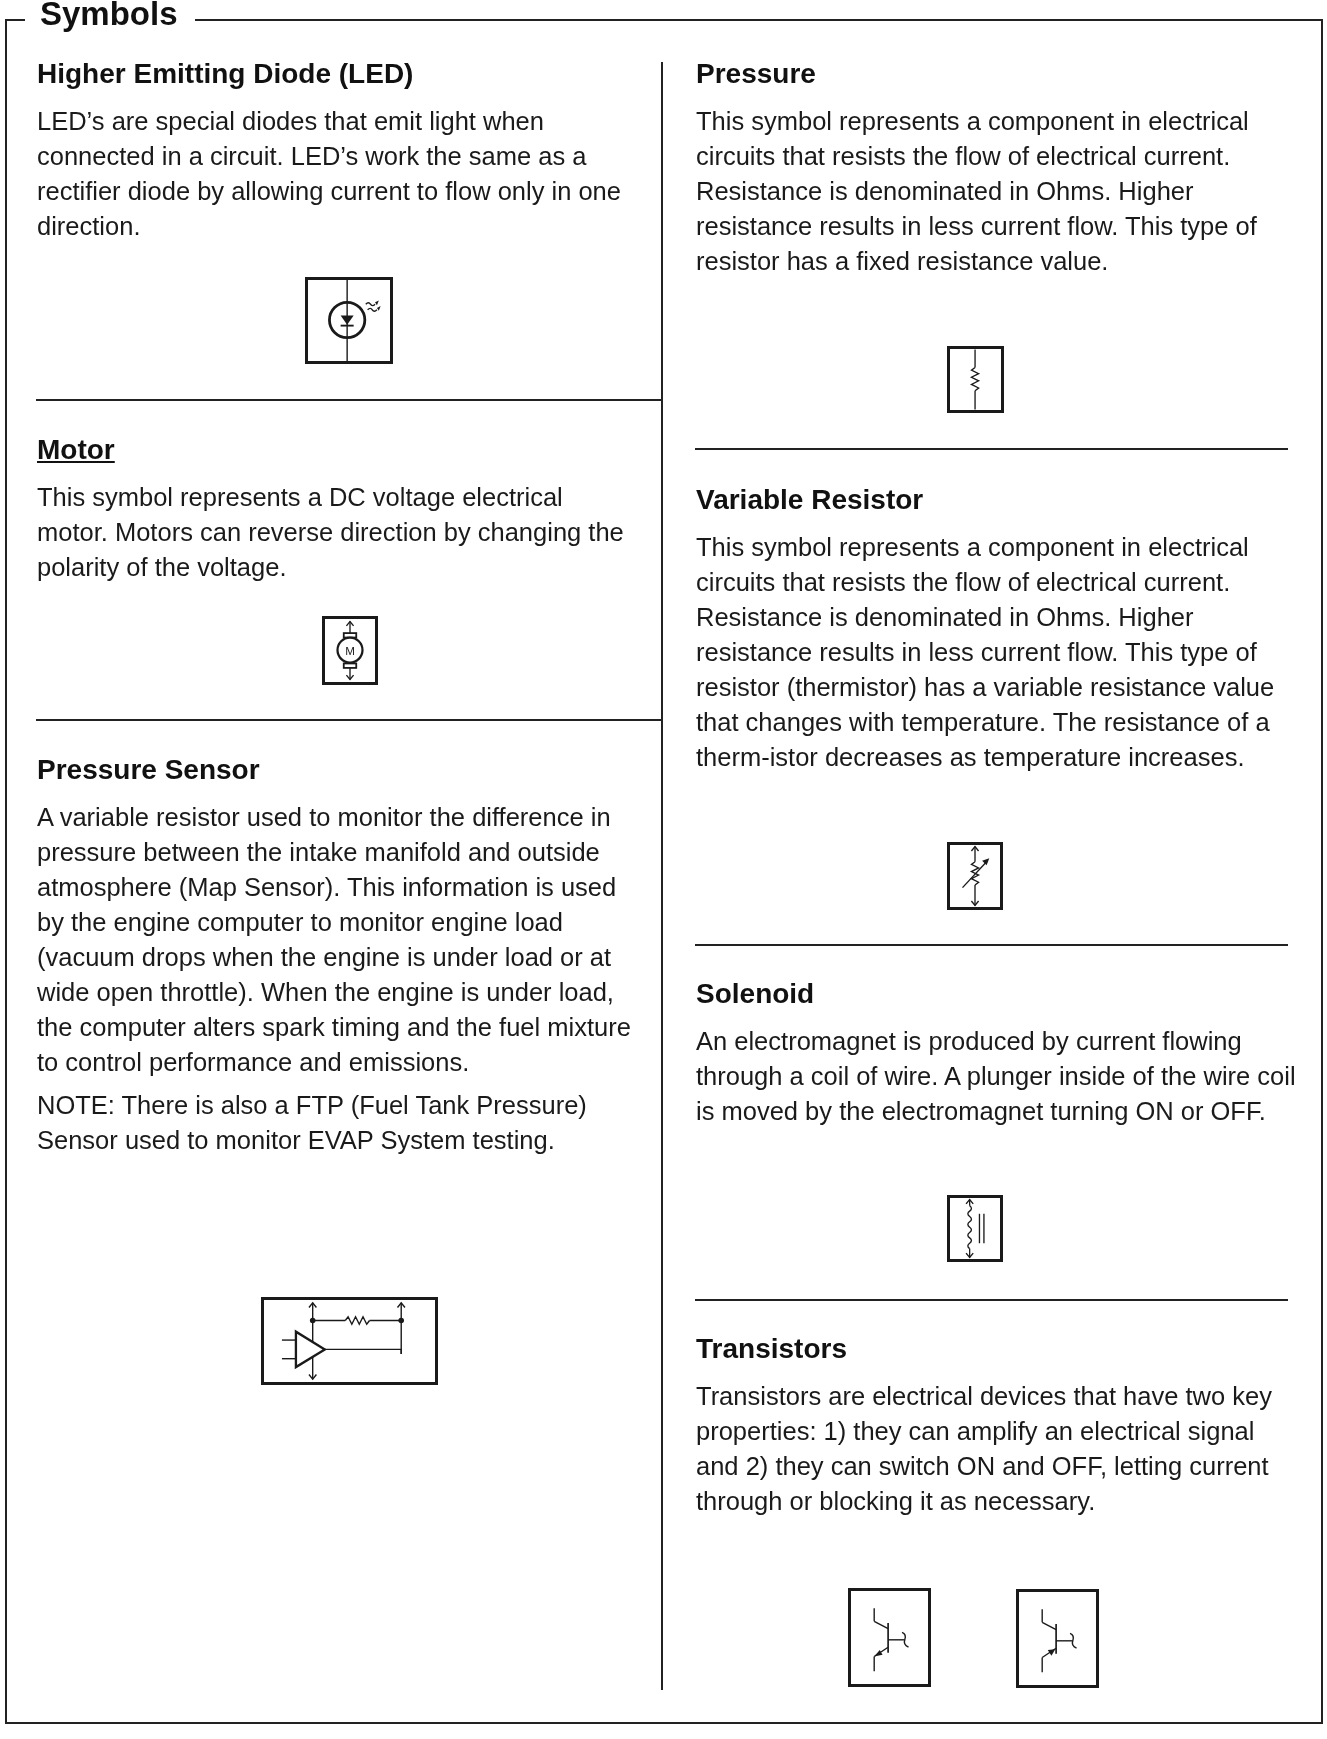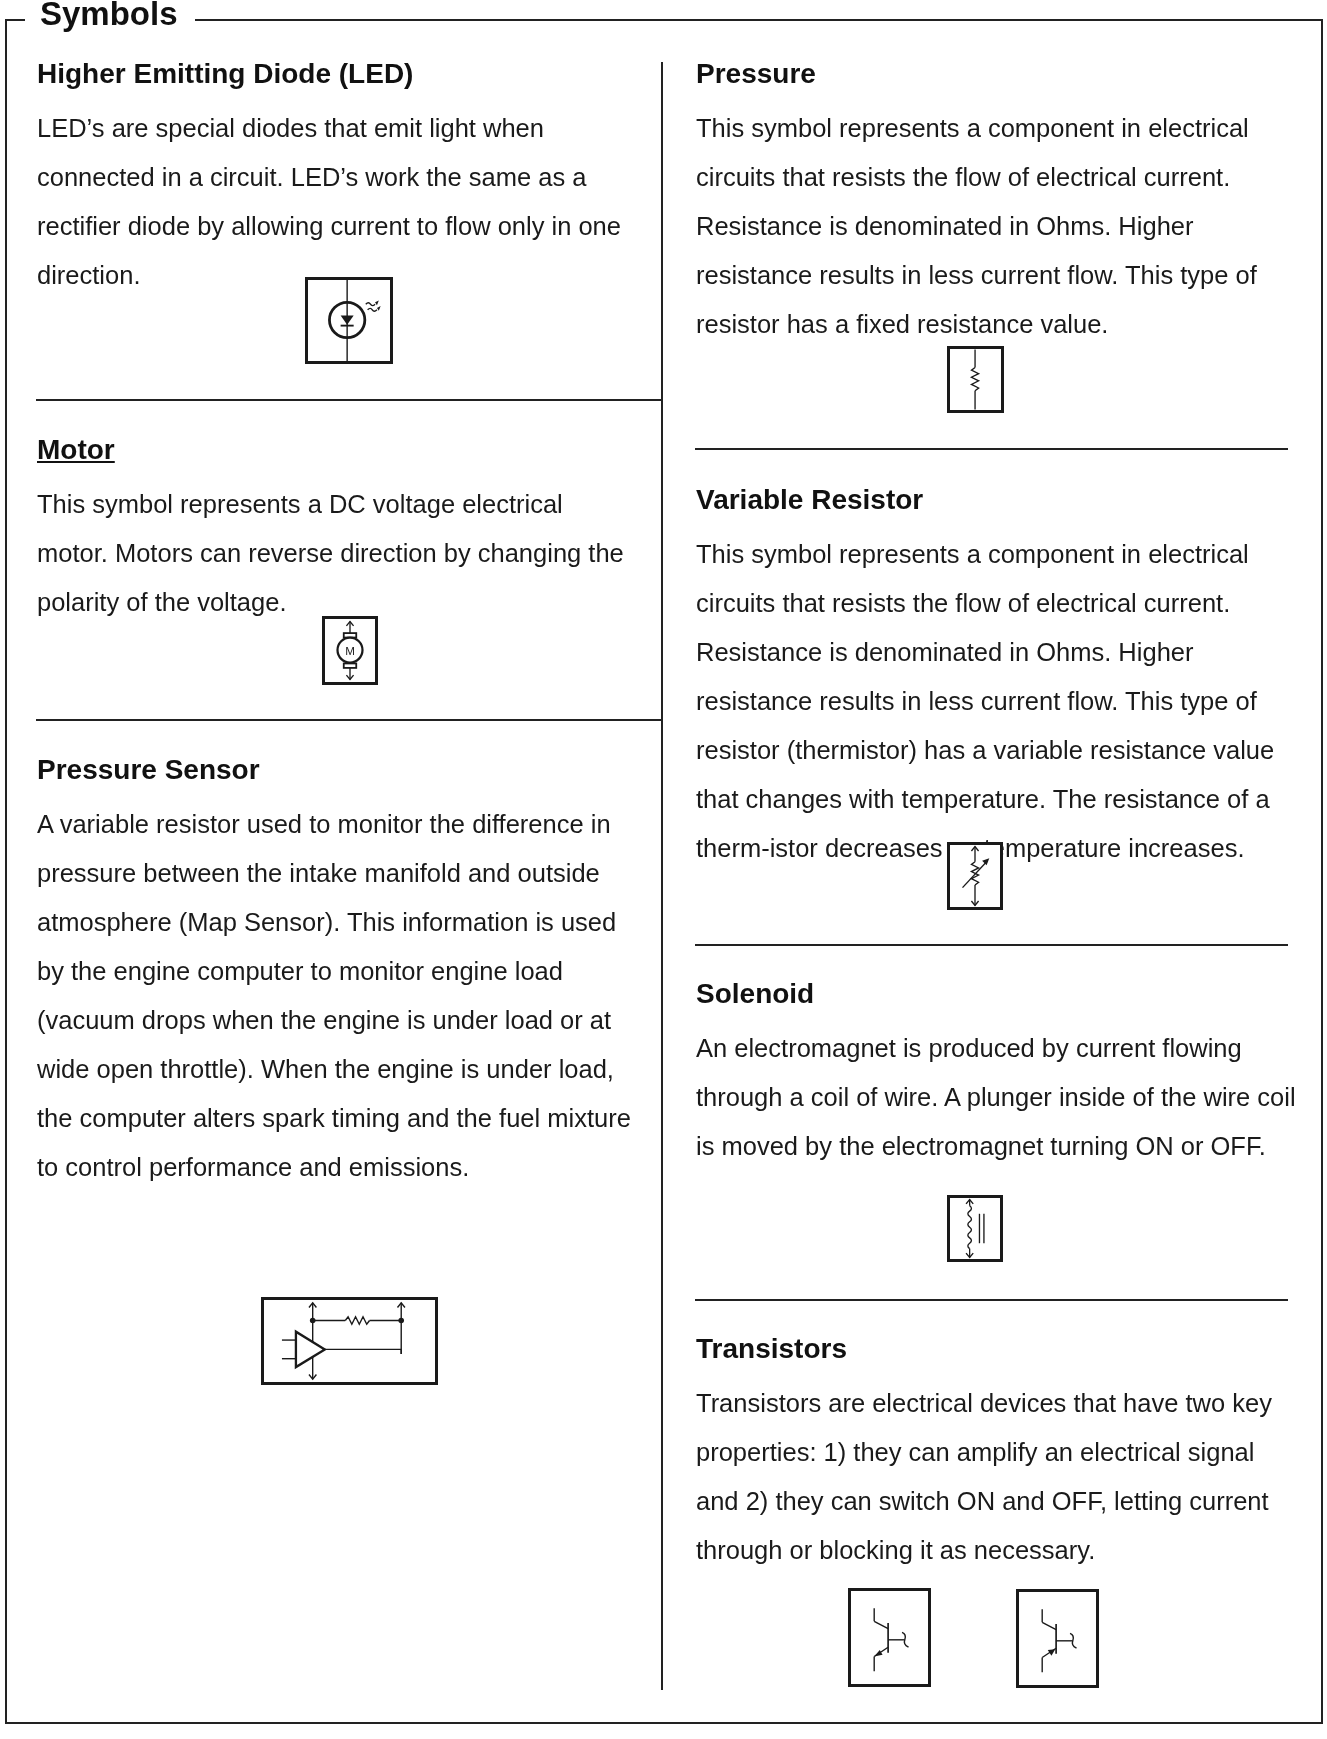--- a/index.html
+++ b/index.html
@@ -3,21 +3,21 @@
 <meta charset="utf-8">
 <style>
   html, body { margin:0; padding:0; background:#ffffff; }
   body { width:1327px; height:1739px; position:relative; overflow:hidden;
          font-family:"Liberation Sans", sans-serif; color:#1a1a1a; }
   .frame-line { position:absolute; background:#222; }
   .title { position:absolute; left:36px; top:-6px; font-size:33px; font-weight:bold;
            background:#fff; padding:0 10px 0 4px; line-height:40px; color:#111; }
   .divider { position:absolute; height:2px; background:#222; }
   .sec-title { position:absolute; font-size:28px; font-weight:bold; line-height:34px; color:#111; white-space:nowrap; }
-  .sec-body { position:absolute; font-size:25.5px; line-height:49px; color:#1a1a1a; }
+  .sec-body { position:absolute; font-size:25.5px; line-height:35px; color:#1a1a1a; }
   .sec-body p { margin:0 0 8px 0; }
   .symbol { position:absolute; border:3px solid #1a1a1a; box-sizing:border-box; background:#fff; }
   .symbol svg { position:absolute; left:0; top:0; width:100%; height:100%; }
 </style>
 </head>
 <body>
 
 <div class="frame-line" style="left:5px; top:19px; width:20px; height:2px;"></div>
 <div class="frame-line" style="left:195px; top:19px; width:1128px; height:2px;"></div>
 <div class="frame-line" style="left:5px; top:19px; width:2px; height:1705px;"></div>
@@ -58,20 +58,21 @@
     <rect x="21" y="49" width="14" height="5" fill="#fff" stroke="#1a1a1a" stroke-width="2"></rect>
     <circle cx="28" cy="34" r="14" fill="#fff" stroke="#1a1a1a" stroke-width="2.5"></circle>
     <text x="28" y="39" text-anchor="middle" font-family="Liberation Sans, sans-serif" font-size="13" fill="#1a1a1a">M</text>
   </svg>
 </div>
 <div class="divider" style="left:36px; top:719px; width:626px;"></div>
 
 <div class="sec-title" style="left:37px; top:753px;">Pressure Sensor</div>
 <div class="sec-body" style="left:37px; top:800px; width:600px;">
   <p>A variable resistor used to monitor the difference in pressure between the intake manifold and outside atmosphere (Map Sensor). This information is used by the engine computer to monitor engine load (vacuum drops when the engine is under load or at wide open throttle). When the engine is under load, the computer alters spark timing and the fuel mixture to control performance and emissions.</p>
+  <p>NOTE: There is also a FTP (Fuel Tank Pressure) Sensor used to monitor EVAP System testing.</p>
 </div>
 <div class="symbol" style="left:261px; top:1297px; width:177px; height:88px;">
   <svg viewBox="0 0 177 88">
     <line x1="49" y1="3" x2="49" y2="85" stroke="#1a1a1a" stroke-width="1.5"></line>
     <polyline points="45,8 49,3 53,8" fill="none" stroke="#1a1a1a" stroke-width="1.5"></polyline>
     <polyline points="45,80 49,85 53,80" fill="none" stroke="#1a1a1a" stroke-width="1.5"></polyline>
     <line x1="144" y1="3" x2="144" y2="58" stroke="#1a1a1a" stroke-width="1.5"></line>
     <polyline points="140,8 144,3 148,8" fill="none" stroke="#1a1a1a" stroke-width="1.5"></polyline>
     <line x1="49" y1="22" x2="84" y2="22" stroke="#1a1a1a" stroke-width="1.5"></line>
     <polyline points="84,22 87,18 91,26 95,18 99,26 103,18 107,26 110,22" fill="none" stroke="#1a1a1a" stroke-width="1.5"></polyline>

